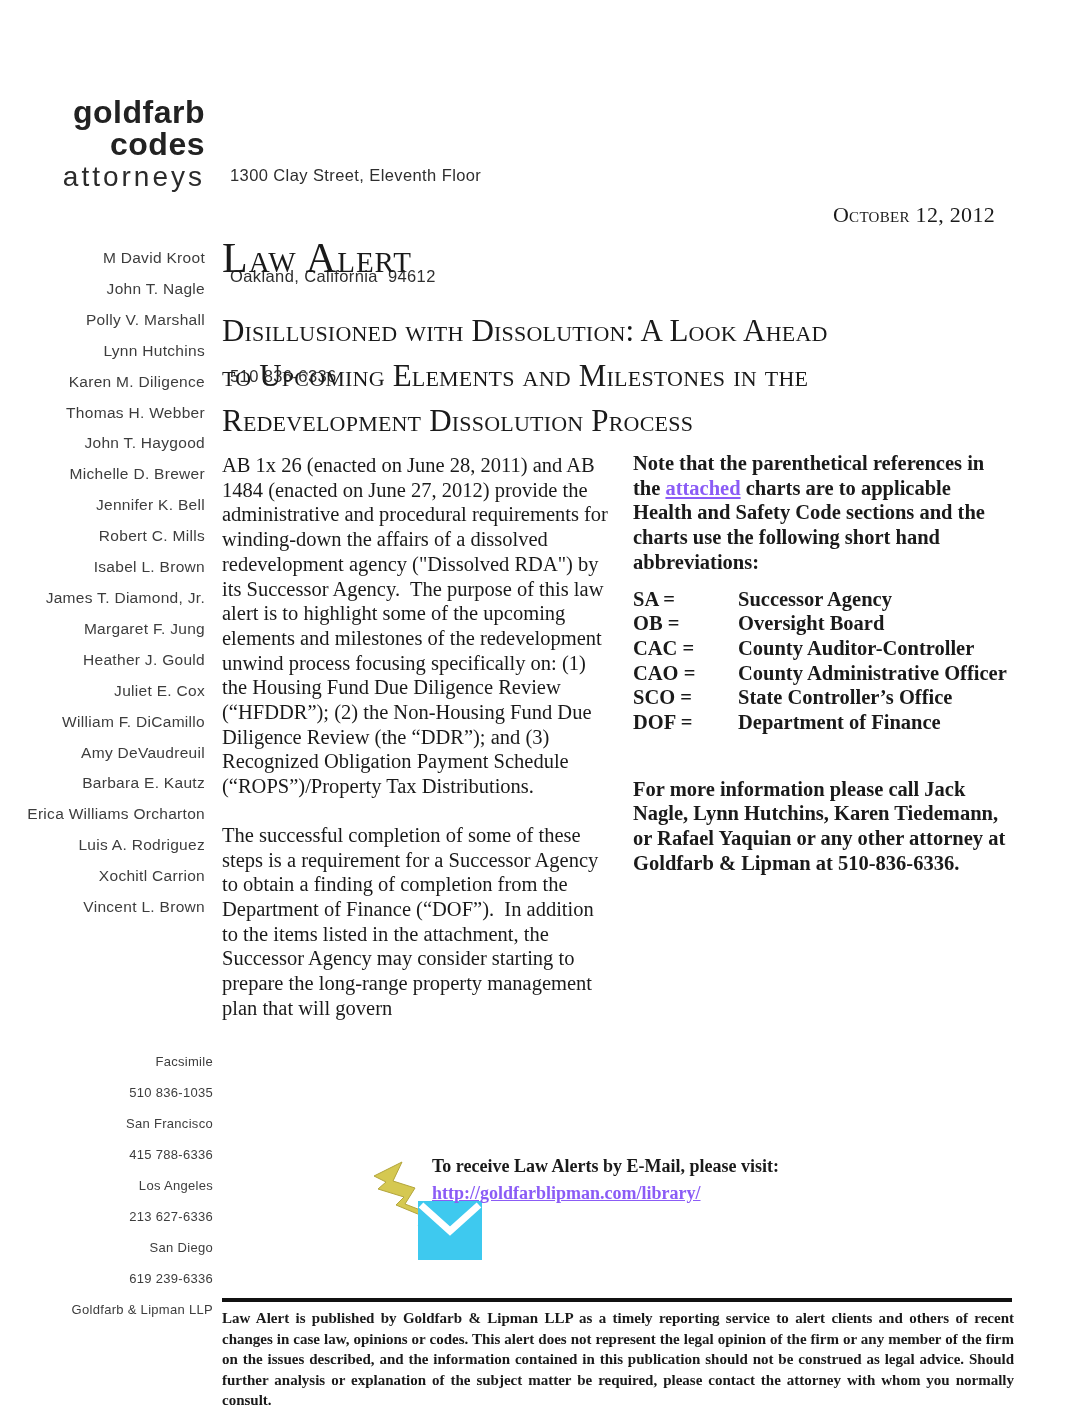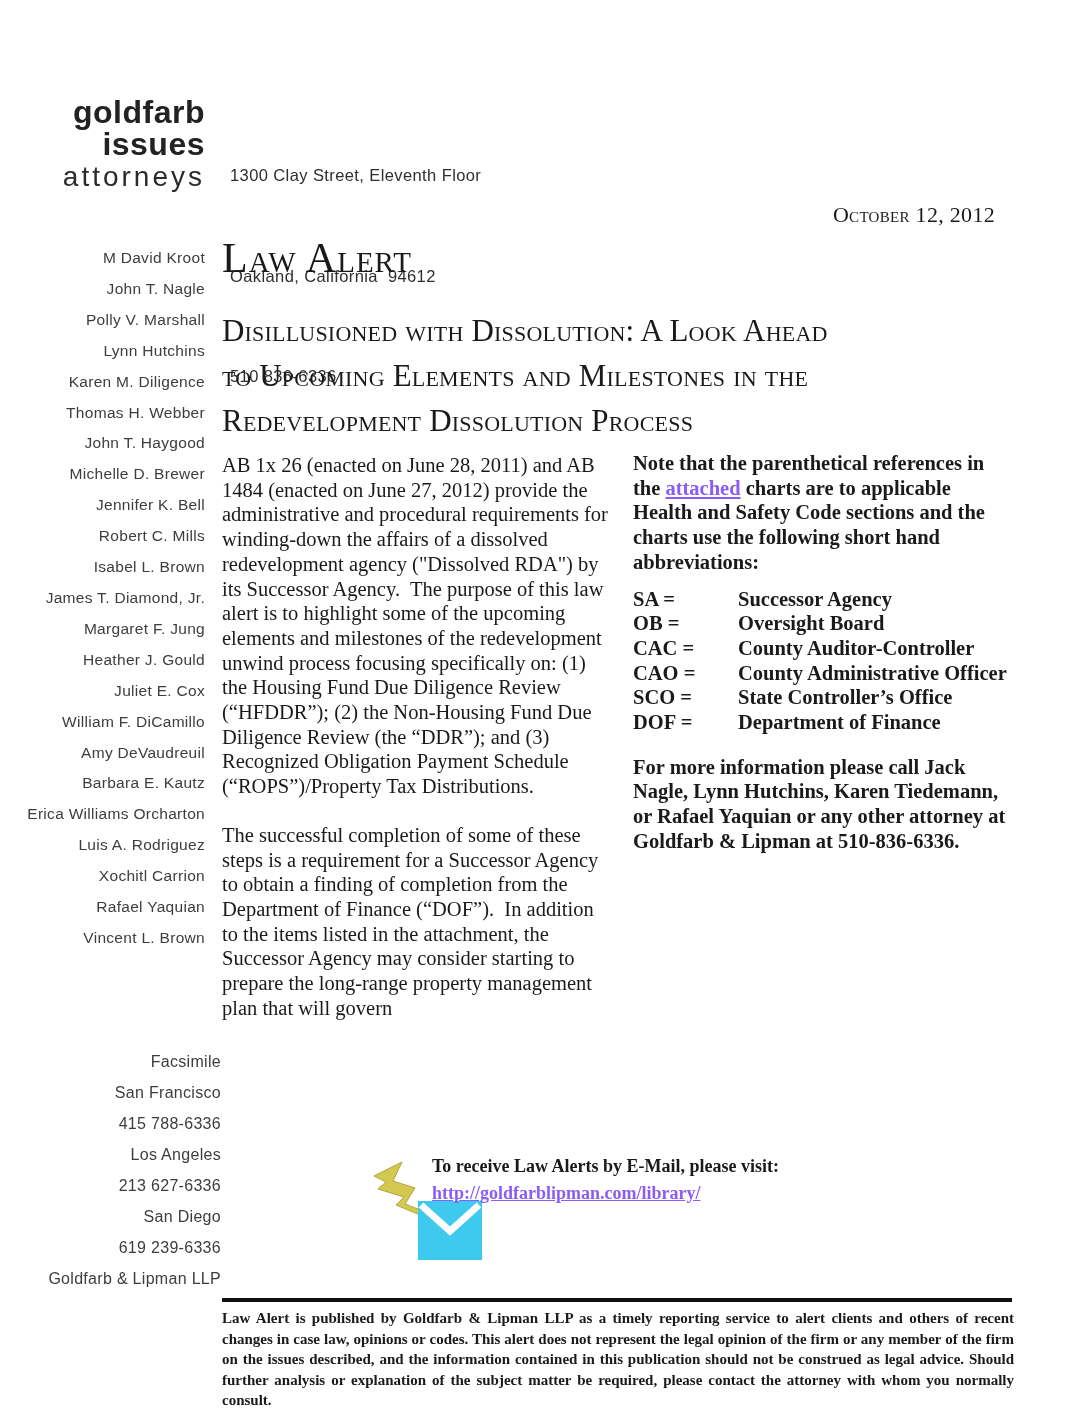--- a/index.html
+++ b/index.html
@@ -17,38 +17,38 @@
   .address{left:230px;top:92px;font-family:"Liberation Sans",sans-serif;
            font-size:16.5px;color:#2e2e2e;letter-spacing:.4px;line-height:33.5px;white-space:pre;}
 
   
   .date{right:93px;top:202px;font-size:22px;font-variant:small-caps;letter-spacing:.3px;}
 
   
   .attorneys{left:0;top:243px;width:205px;text-align:right;
              font-family:"Liberation Sans",sans-serif;font-size:15.5px;color:#3d3d3d;
              letter-spacing:.3px;line-height:30.9px;}
-  .offices{left:16px;top:1046px;width:205px;text-align:right;
-           font-family:"Liberation Sans",sans-serif;font-size:16px;color:#3d3d3d;
+  .offices{left:8px;top:1046px;width:205px;text-align:right;
+           font-family:"Liberation Sans",sans-serif;font-size:13px;color:#3d3d3d;
            letter-spacing:.3px;line-height:31px;}
 
   
   .law-alert{left:222px;top:234px;font-size:42px;font-variant:small-caps;letter-spacing:1px;}
   .subtitle{left:222px;top:308px;width:800px;font-size:31px;font-variant:small-caps;
             line-height:45px;letter-spacing:.2px;}
 
   
   .col{font-size:20.5px;line-height:24.7px;}
   .col p{margin:0 0 24px 0;white-space:pre-wrap;}
   .col-left{left:222px;top:453px;width:392px;}
   .col-right{left:633px;top:451px;width:382px;font-weight:700;}
   .note{margin-bottom:12px !important;}
   a.doc-link{color:#8b5cf6;text-decoration:underline;}
 
-  .abbr-block{margin-bottom:20px;}
+  .abbr-block{margin-bottom:42px;}
   .abbr-row{display:flex;line-height:24.7px;}
   .abbr-key{width:105px;flex:none;}
   .abbr-val{flex:1;}
 
   
   .email-text{left:432px;top:1156px;font-size:18px;font-weight:700;}
   .email-link{left:432px;top:1183px;font-size:18px;font-weight:700;}
   .email-icon{left:370px;top:1160px;width:120px;height:105px;}
 
   
@@ -56,21 +56,21 @@
   .disclaimer{left:222px;top:1308px;width:792px;font-size:15px;font-weight:700;
               line-height:20.5px;text-align:justify;}
 </style>
 </head>
 <body>
 
 <div>
 
   <div class="abs logo">
     <div class="logo-main">goldfarb</div>
-    <div class="logo-main">issues</div>
+    <div class="logo-main">codes</div>
     <div class="logo-sub">attorneys</div>
   </div>
 
   <div class="abs address">
     <div>1300 Clay Street, Eleventh Floor</div>
     <div>Oakland, California  94612</div>
     <div>510 836-6336</div>
   </div>
 
   <div class="abs date">October 12, 2012</div>
@@ -90,26 +90,26 @@
     <div>James T. Diamond, Jr.</div>
     <div>Margaret F. Jung</div>
     <div>Heather J. Gould</div>
     <div>Juliet E. Cox</div>
     <div>William F. DiCamillo</div>
     <div>Amy DeVaudreuil</div>
     <div>Barbara E. Kautz</div>
     <div>Erica Williams Orcharton</div>
     <div>Luis A. Rodriguez</div>
     <div>Xochitl Carrion</div>
-    <div>Rafael Yaquian</div>
     <div>Vincent L. Brown</div>
   </div>
 
   <div class="abs offices">
     <div>Facsimile</div>
+    <div>510 836-1035</div>
     <div>San Francisco</div>
     <div>415 788-6336</div>
     <div>Los Angeles</div>
     <div>213 627-6336</div>
     <div>San Diego</div>
     <div>619 239-6336</div>
     <div>Goldfarb &amp; Lipman LLP</div>
   </div>
 
   <div class="abs law-alert">Law Alert</div>

